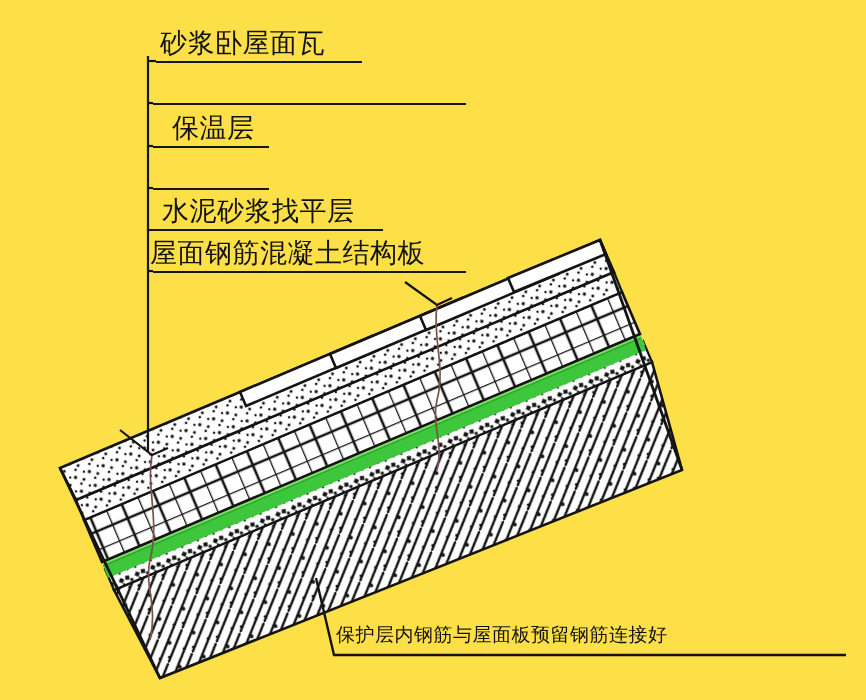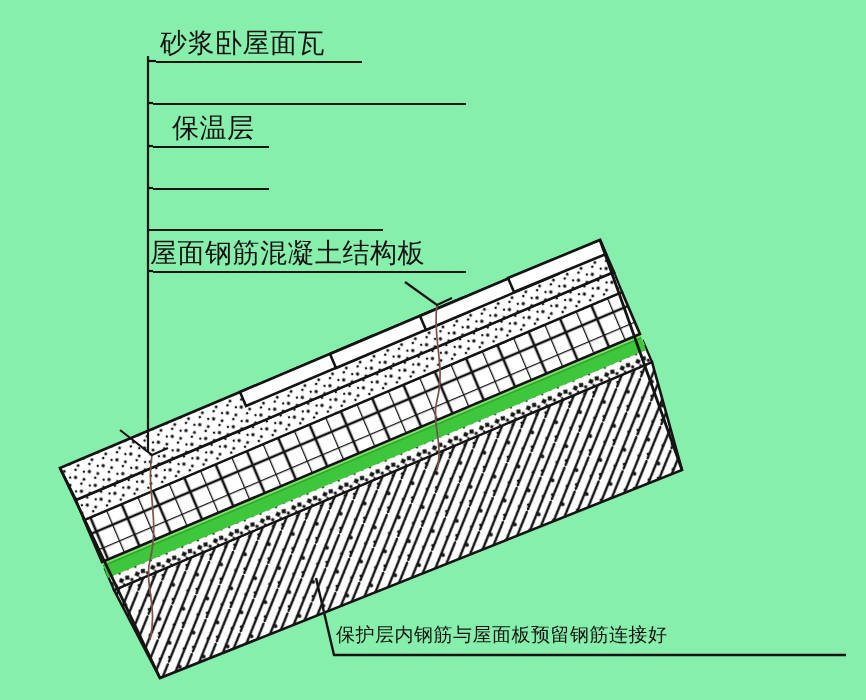--- a/index.html
+++ b/index.html
@@ -5,21 +5,21 @@
 <style>
   html, body {
     margin: 0;
     padding: 0;
     background: #ffffff;
   }
   #page {
     position: relative;
     width: 866px;
     height: 700px;
-    background: #86efac;
+    background: #fde047;
     overflow: hidden;
     font-family: "Liberation Serif", "DejaVu Serif", serif;
   }
   .label-text {
     position: absolute;
     color: #111111;
     font-family: "Liberation Serif", "DejaVu Serif", serif;
     font-weight: 500;
     white-space: nowrap;
     letter-spacing: 0.5px;
@@ -190,20 +190,21 @@
   <div class="label-text leader-label" style="left:160px; top:28px;">砂浆卧屋面瓦</div>
   <div class="underline" style="left:156px; top:61px; width:206px;"></div>
 
   <div class="underline" style="left:153px; top:103px; width:313px;"></div>
 
   <div class="label-text leader-label" style="left:172px; top:113px;">保温层</div>
   <div class="underline" style="left:153px; top:146px; width:116px;"></div>
 
   <div class="underline" style="left:153px; top:188px; width:116px;"></div>
 
+  <div class="label-text leader-label" style="left:162px; top:196px;">水泥砂浆找平层</div>
   <div class="underline" style="left:149px; top:229px; width:234px;"></div>
 
   <div class="label-text leader-label" style="left:150px; top:238px;">屋面钢筋混凝土结构板</div>
   <div class="underline" style="left:153px; top:271px; width:313px;"></div>
 
   <div class="caption-text" style="left:336px; top:622px;">保护层内钢筋与屋面板预留钢筋连接好</div>
 
 
 </div>
 

